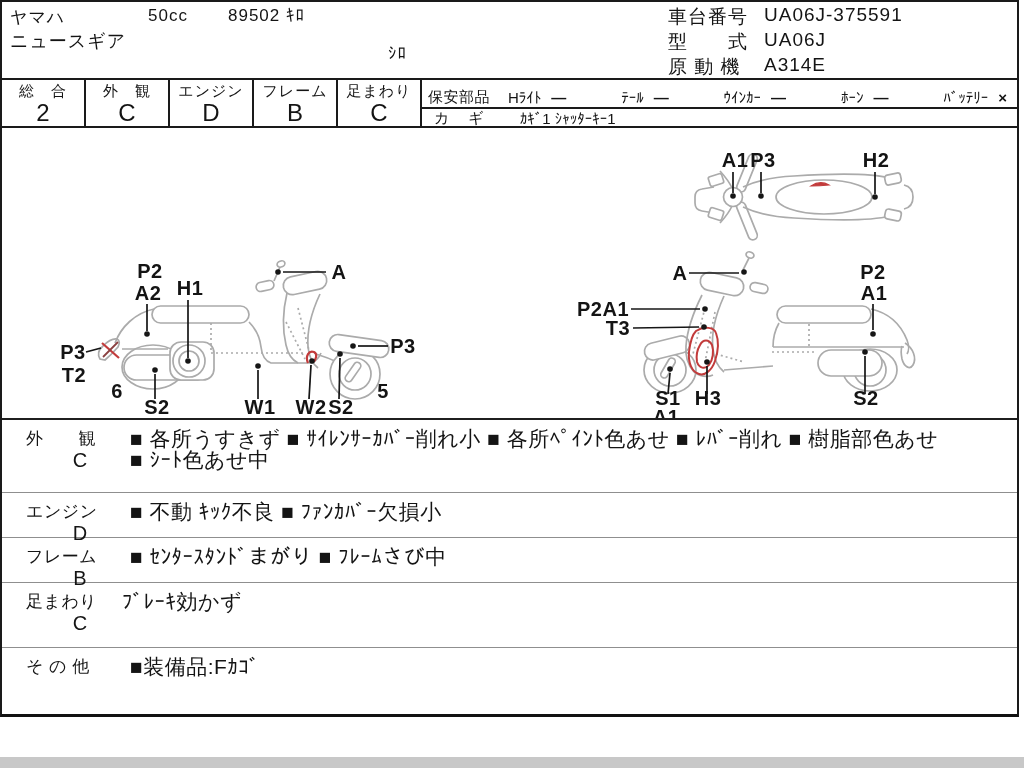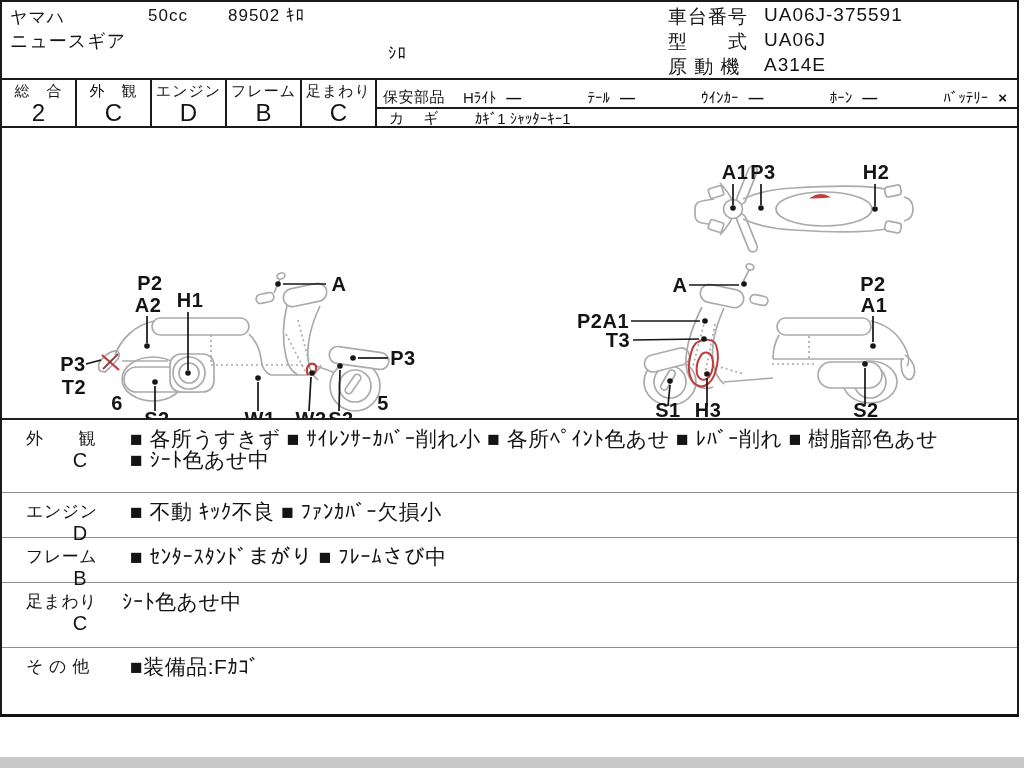--- a/index.html
+++ b/index.html
@@ -12,34 +12,34 @@
     box-sizing:border-box;pointer-events:none;}
 
   
   .hdr{font-size:17px;letter-spacing:1px;white-space:pre;}
   #model-name{font-size:18px;letter-spacing:1px;}
   .hdr-right{display:flex;font-size:19px;letter-spacing:1px;white-space:pre;}
   .hdr-right .lbl{width:96px;}
 
   
   #grade-table{left:0;top:78px;width:1019px;height:50px;display:flex;border:2px solid #1a1a1a;box-sizing:border-box;background:#fff;}
-  .gcell{width:75px;border-right:2px solid #1a1a1a;box-sizing:border-box;text-align:center;flex:none;}
+  .gcell{width:84px;border-right:2px solid #1a1a1a;box-sizing:border-box;text-align:center;flex:none;}
   .gcell .glabel{font-size:15px;margin-top:2px;letter-spacing:1px;white-space:pre;}
   .gcell .gvalue{font-size:24px;line-height:24px;}
   #safety-box{flex:1;display:flex;flex-direction:column;margin-top:8px;}
   #safety-row{flex:1;border-bottom:2px solid #1a1a1a;display:flex;align-items:center;font-size:15px;padding:0 10px 0 6px;box-sizing:border-box;white-space:pre;}
   #safety-row .sp-label{margin-right:18px;letter-spacing:0.5px;}
   .sp-item{margin-right:0;display:flex;}
   #safety-row .spacer{flex:1;}
   .sp-status{margin-left:10px;font-weight:bold;}
   #key-row{flex:1;display:flex;align-items:center;font-size:15px;padding-left:12px;white-space:pre;}
   #key-row .key-label{letter-spacing:2px;margin-right:34px;}
 
   
-  #diagram{left:2px;top:144px;width:1017px;height:254px;}
+  #diagram{left:2px;top:132px;width:1017px;height:254px;}
   svg text{font-family:"Liberation Sans","DejaVu Sans",sans-serif;font-size:20px;font-weight:600;
     fill:#141414;text-anchor:middle;letter-spacing:0.5px;}
 
   
   #conditions{left:0;top:418px;width:1019px;border-top:2px solid #1f1f1f;box-sizing:border-box;background:#fff;}
   .crow{display:flex;border-bottom:1px solid #8f8f8f;box-sizing:border-box;}
   .crow:last-child{border-bottom:none;}
   .clabel-col{width:130px;flex:none;padding-top:8px;box-sizing:border-box;}
   .clabel{font-size:17px;padding-left:26px;line-height:21px;white-space:pre;letter-spacing:0.5px;}
   .cgrade{font-size:20px;line-height:22px;width:100px;padding-left:30px;text-align:center;box-sizing:content-box;}
@@ -303,21 +303,21 @@
         <div class="cline">■ ｾﾝﾀｰｽﾀﾝﾄﾞまがり ■ ﾌﾚｰﾑさび中</div>
       </div>
     </div>
 
     <div class="crow" style="height:65px;">
       <div class="clabel-col">
         <div class="clabel">足まわり</div>
         <div class="cgrade">C</div>
       </div>
       <div class="cmarks">
-        <div class="cline" style="margin-left:-8px;">ｼｰﾄ色あせ中</div>
+        <div class="cline" style="margin-left:-8px;">ﾌﾞﾚｰｷ効かず</div>
       </div>
     </div>
 
     <div class="crow" style="height:66px;">
       <div class="clabel-col">
         <div class="clabel">そ の 他</div>
       </div>
       <div class="cmarks">
         <div class="cline">■装備品:Fｶｺﾞ</div>
       </div>

